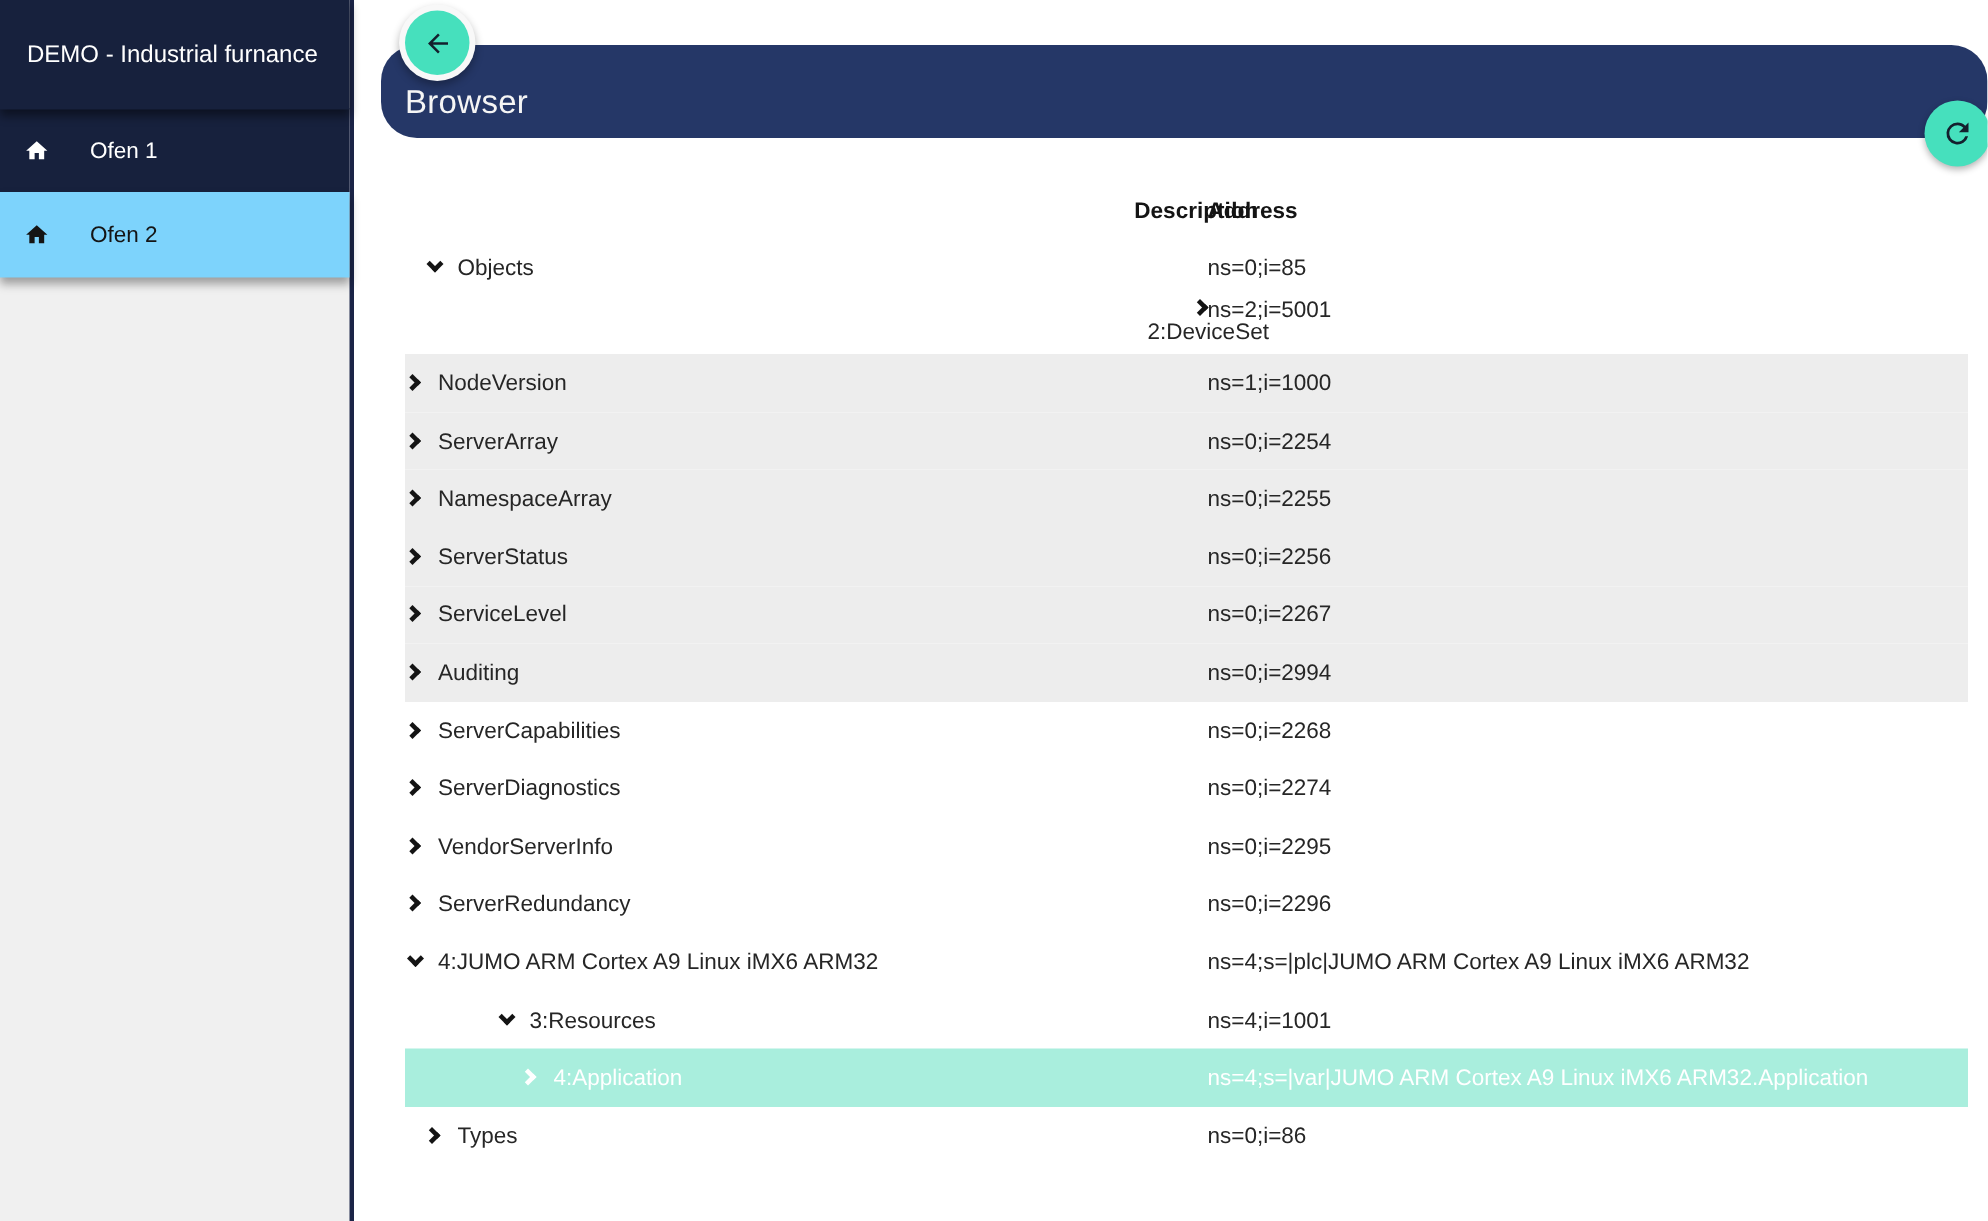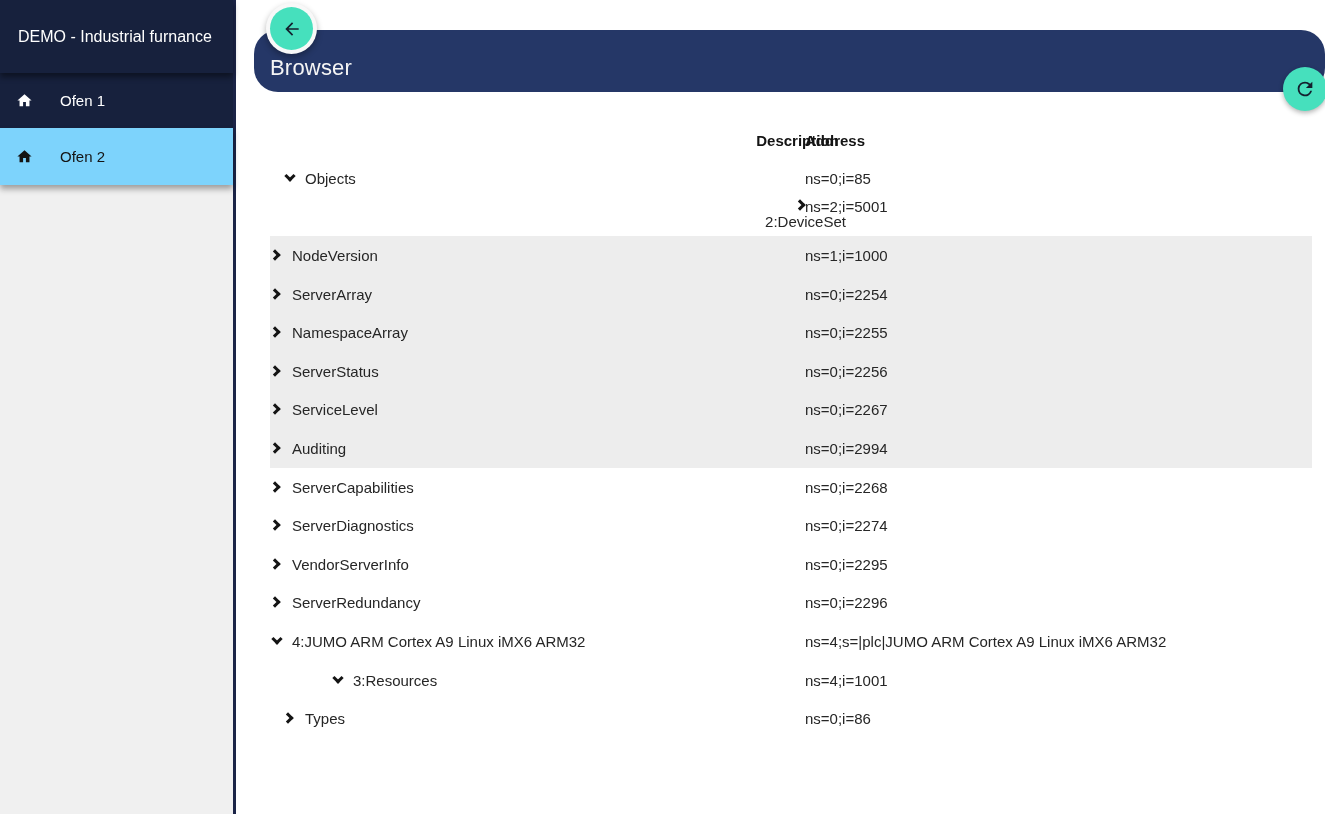--- a/index.html
+++ b/index.html
@@ -181,18 +181,23 @@
   <div class="row L2">
     <span class="chev down"></span>
     <span class="lbl">4:JUMO ARM Cortex A9 Linux iMX6 ARM32</span>
     <span class="addr">ns=4;s=|plc|JUMO ARM Cortex A9 Linux iMX6 ARM32</span>
   </div>
   <div class="row L3">
     <span class="chev down"></span>
     <span class="lbl">3:Resources</span>
     <span class="addr">ns=4;i=1001</span>
   </div>
+  <div class="row L4 selected-row">
+    <span class="chev right"></span>
+    <span class="lbl">4:Application</span>
+    <span class="addr">ns=4;s=|var|JUMO ARM Cortex A9 Linux iMX6 ARM32.Application</span>
+  </div>
   <div class="row L0">
     <span class="chev right"></span>
     <span class="lbl">Types</span>
     <span class="addr">ns=0;i=86</span>
   </div>
 </div>
 
 </body></html>

